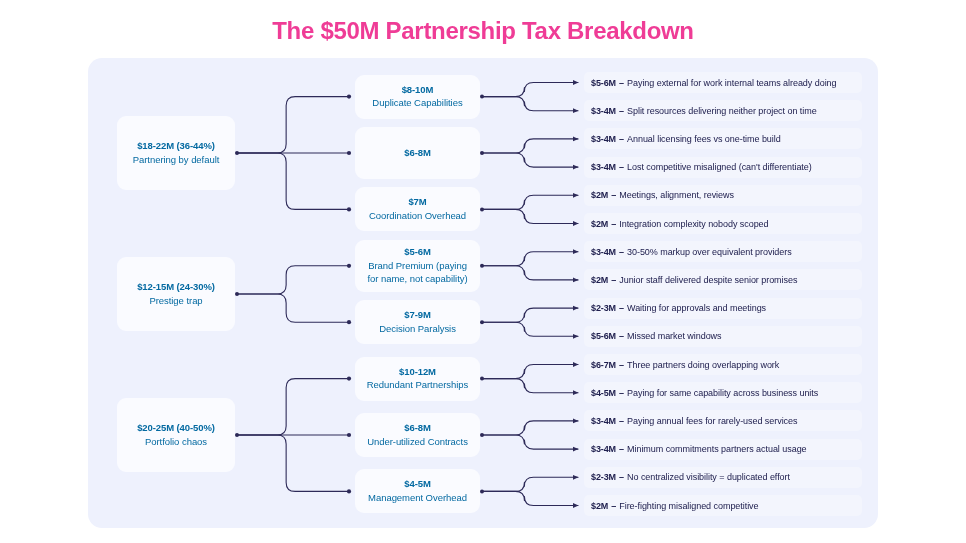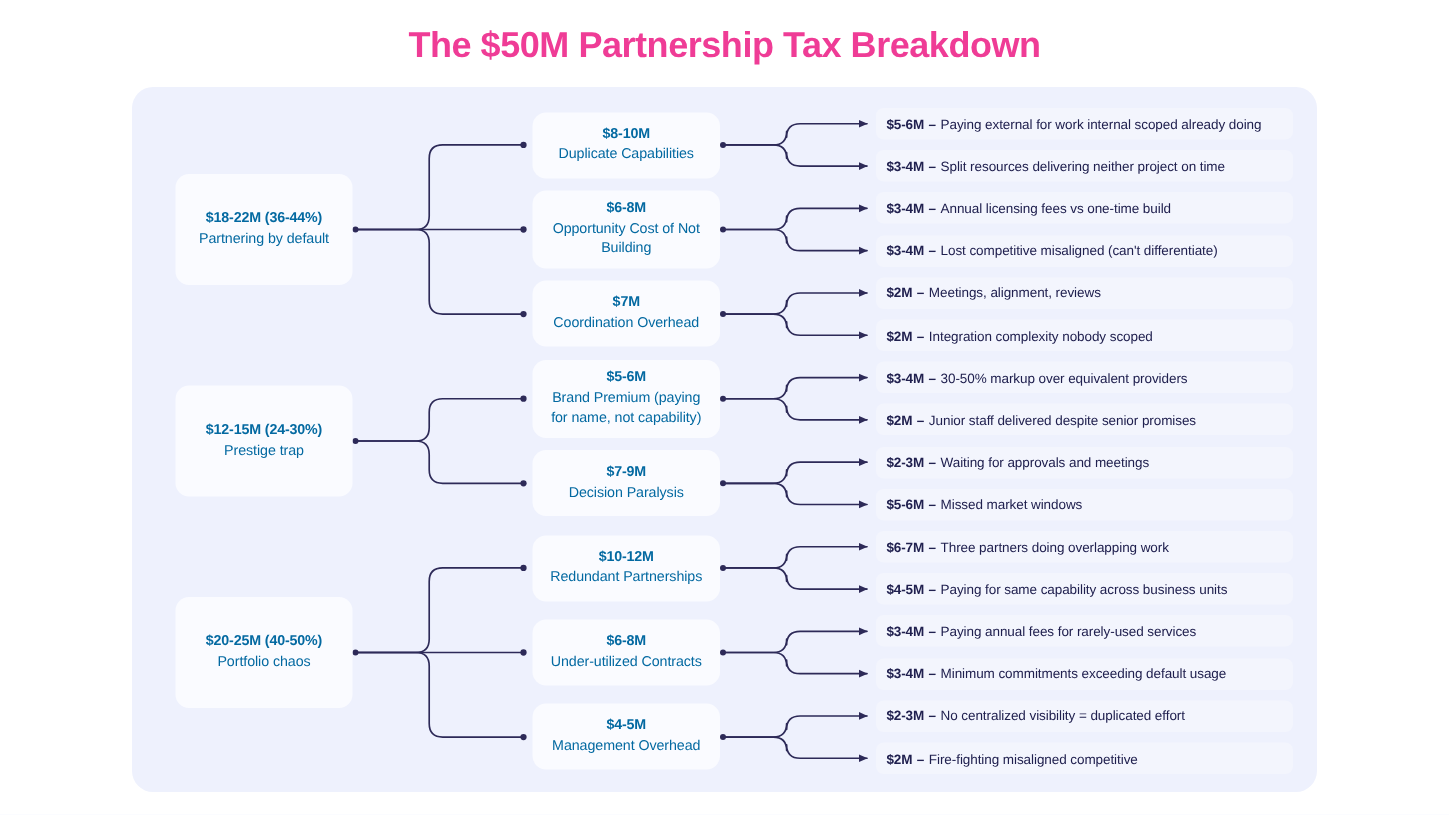--- a/index.html
+++ b/index.html
@@ -171,21 +171,20 @@
         <div class="lbl">Portfolio chaos</div>
       </div>
     </div>
   <div id="cards-l2">
       <div class="card l2" style="top: 74.6px; height: 44px;">
         <div class="amt">$8-10M</div>
         <div class="lbl">Duplicate Capabilities</div>
       </div>
       <div class="card l2" style="top: 127px; height: 52px;">
         <div class="amt">$6-8M</div>
-        <div class="lbl">Opportunity Cost of Not Building</div>
       </div>
       <div class="card l2" style="top: 187.4px; height: 44px;">
         <div class="amt">$7M</div>
         <div class="lbl">Coordination Overhead</div>
       </div>
       <div class="card l2" style="top: 239.8px; height: 52px;">
         <div class="amt">$5-6M</div>
         <div class="lbl">Brand Premium (paying for name, not capability)</div>
       </div>
       <div class="card l2" style="top: 300.2px; height: 44px;">
@@ -202,21 +201,21 @@
       </div>
       <div class="card l2" style="top: 469.4px; height: 44px;">
         <div class="amt">$4-5M</div>
         <div class="lbl">Management Overhead</div>
       </div>
     </div>
   <div id="leaves">
       <div class="leaf" style="top: 72px;">
         <span class="amt">$5-6M</span>
         <span class="dash">–</span>
-        <span class="txt">Paying external for work internal scoped already doing</span>
+        <span class="txt">Paying external for work internal teams already doing</span>
       </div>
       <div class="leaf" style="top: 100.2px;">
         <span class="amt">$3-4M</span>
         <span class="dash">–</span>
         <span class="txt">Split resources delivering neither project on time</span>
       </div>
       <div class="leaf" style="top: 128.4px;">
         <span class="amt">$3-4M</span>
         <span class="dash">–</span>
         <span class="txt">Annual licensing fees vs one-time build</span>
@@ -267,21 +266,21 @@
         <span class="txt">Paying for same capability across business units</span>
       </div>
       <div class="leaf" style="top: 410.4px;">
         <span class="amt">$3-4M</span>
         <span class="dash">–</span>
         <span class="txt">Paying annual fees for rarely-used services</span>
       </div>
       <div class="leaf" style="top: 438.6px;">
         <span class="amt">$3-4M</span>
         <span class="dash">–</span>
-        <span class="txt">Minimum commitments exceeding default usage</span>
+        <span class="txt">Minimum commitments partners actual usage</span>
       </div>
       <div class="leaf" style="top: 466.8px;">
         <span class="amt">$2-3M</span>
         <span class="dash">–</span>
         <span class="txt">No centralized visibility = duplicated effort</span>
       </div>
       <div class="leaf" style="top: 495px;">
         <span class="amt">$2M</span>
         <span class="dash">–</span>
         <span class="txt">Fire-fighting misaligned competitive</span>

